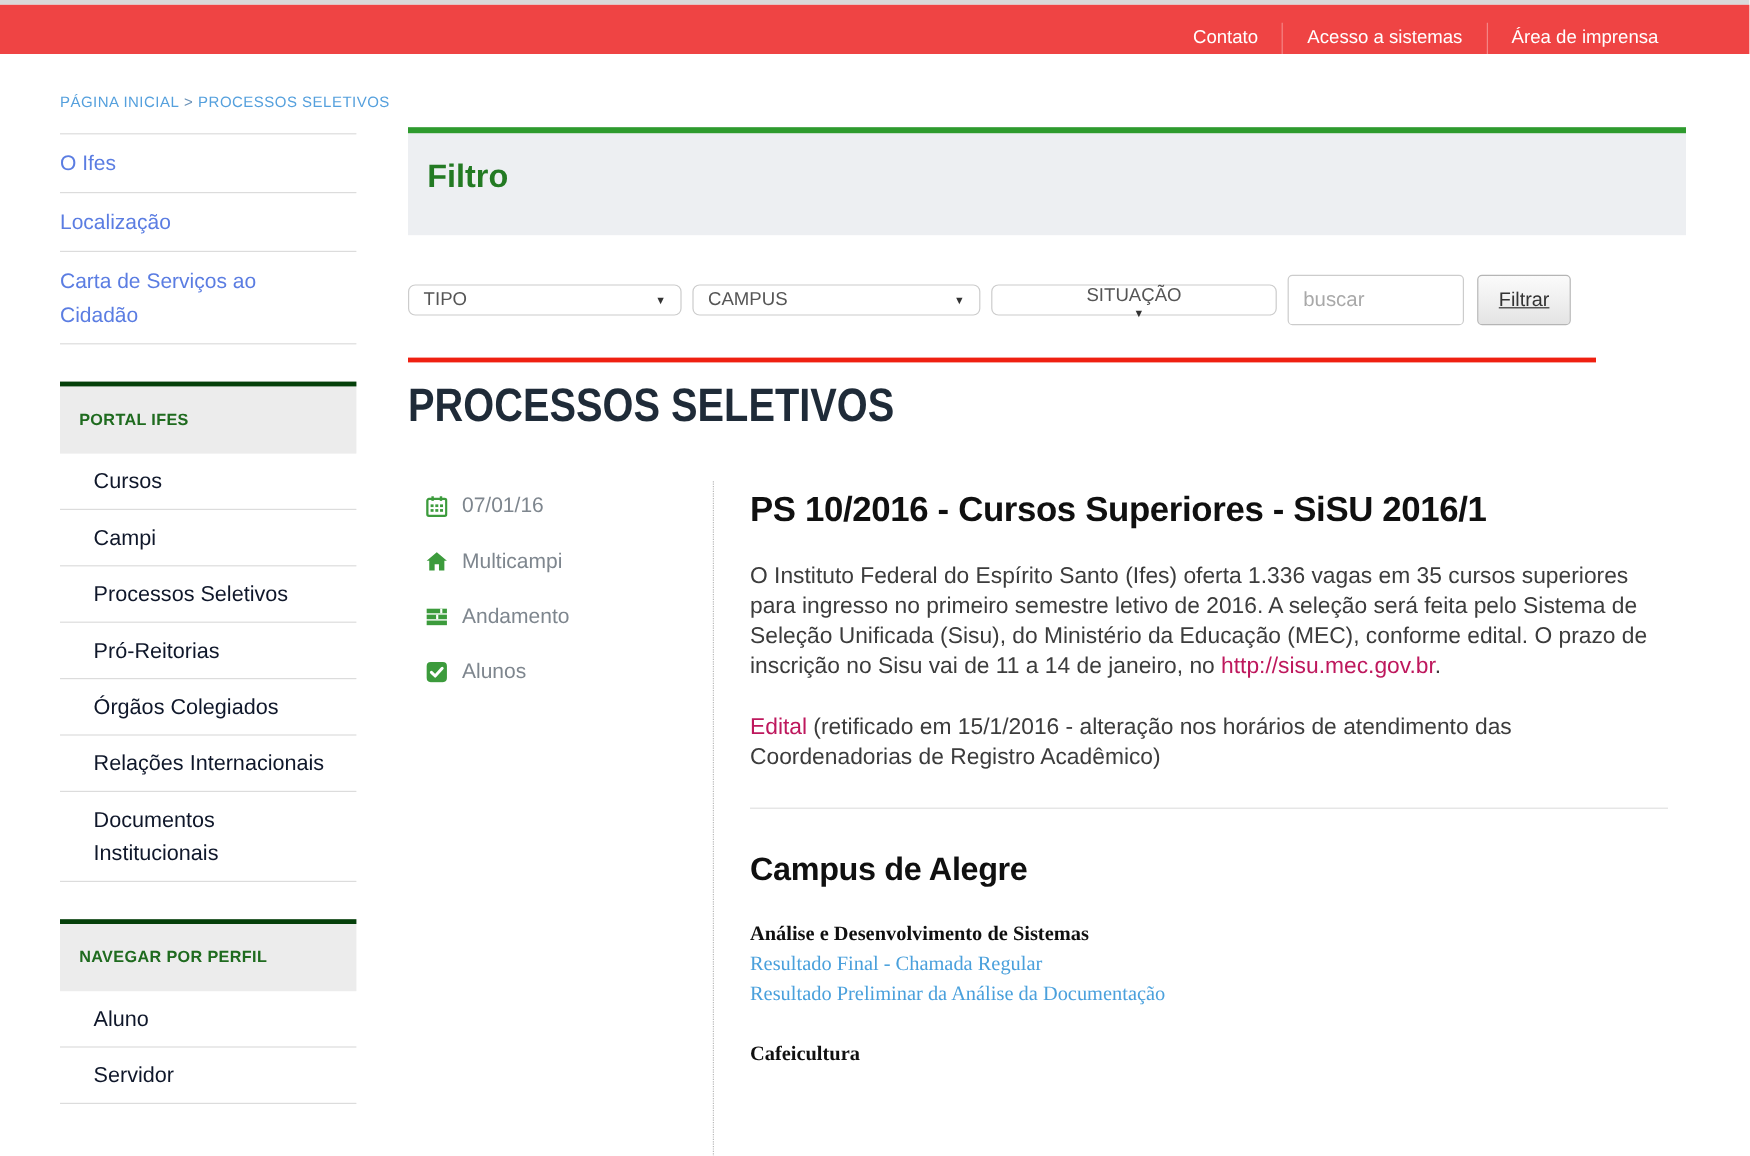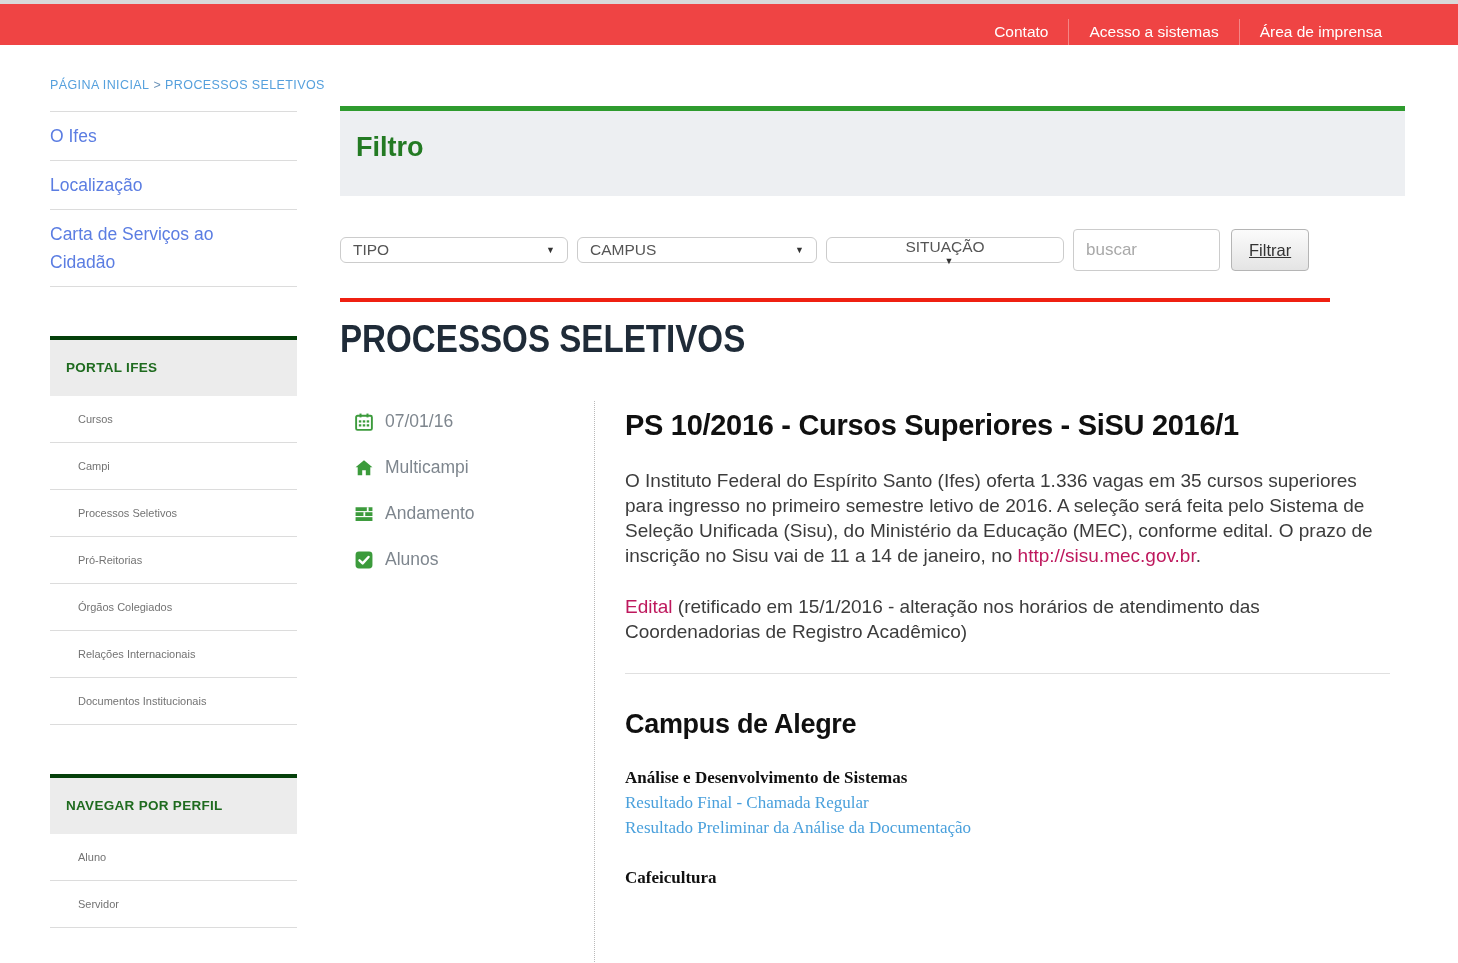--- a/index.html
+++ b/index.html
@@ -29,29 +29,29 @@
   .breadcrumb .sep { color: #6c93b8; margin: 0 4px; }
 
   .columns { display: flex; margin-top: 14px; }
 
   
   .sidebar { width: 247px; flex-shrink: 0; }
   .side-top { list-style: none; border-top: 1px solid #dcdcdc; margin-top: 5px; }
   .side-top li { border-bottom: 1px solid #dcdcdc; padding: 10px 28px 10px 0; }
   .side-top a { color: #5b7de2; font-size: 17.5px; line-height: 28px; }
 
-  .side-section { margin-top: 49px; }
+  .side-section { margin-top: 31px; }
   .side-header {
     border-top: 4px solid #05400a; background: #ececec;
     padding: 20px 16px 21px; color: #1f6b1f; font-weight: bold;
     font-size: 13.5px; letter-spacing: 0.3px;
   }
   .side-items { list-style: none; }
   .side-items li { border-bottom: 1px solid #dcdcdc; padding: 9px 10px 9px 28px; }
-  .side-items a { color: #737373; font-size: 11px; line-height: 28px; }
+  .side-items a { color: #0f172a; font-size: 18px; line-height: 28px; }
 
   
   .main { flex: 1; margin-left: 43px; min-width: 0; }
 
   .filter-panel {
     border-top: 5px solid #2e9b2e; background: #edeff2;
     padding: 21px 16px 33px;
   }
   .filter-panel h2 { color: #237a23; font-size: 27px; font-weight: bold; }
 

